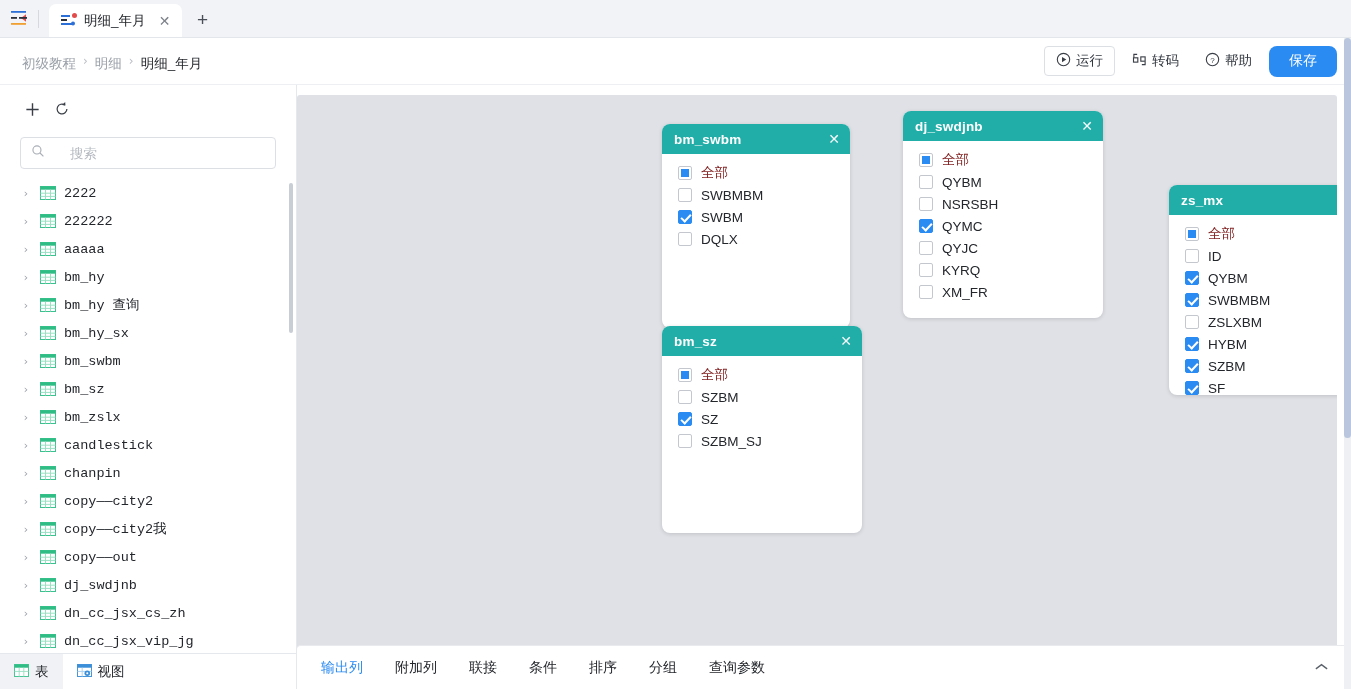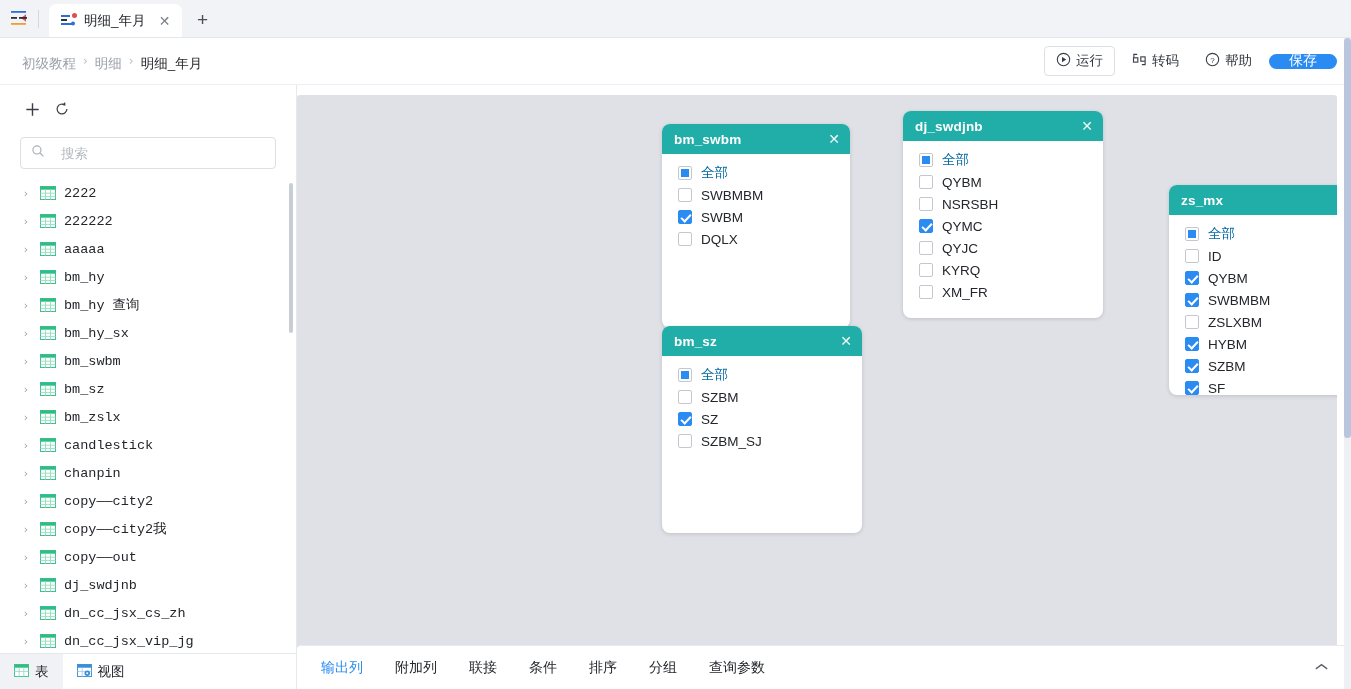--- a/index.html
+++ b/index.html
@@ -62,21 +62,21 @@
     border: 1px solid #dcdfe4; border-radius: 4px;
     background: #fff; display:flex; align-items:center; gap:5px;
     font-size: 13.5px; color: #333840; cursor:pointer;
   }
   .btn-plain {
     height: 30px; padding: 0 9px;
     background: transparent; display:flex; align-items:center; gap:5px;
     font-size: 13.5px; color: #333840; cursor:pointer; border:none;
   }
   .btn-primary {
-    height: 15px; padding: 0 20px; border:none; border-radius: 8px;
+    height: 31px; padding: 0 20px; border:none; border-radius: 8px;
     background: #2a8bf2; color:#fff; font-size: 14px; cursor:pointer;
     display:flex;align-items:center;justify-content:center;
   }
 
   
   .body { display: flex; height: 604px; }
 
   
   .sidebar {
     width: 297px; flex: 0 0 297px;
@@ -91,21 +91,21 @@
   }
   .ds-select .val { flex:1; }
   .chev { color:#b6bac1; font-size:11px; font-family:"DejaVu Sans",sans-serif;}
   .icon-btn {
     width: 24px; height:24px; display:flex; align-items:center; justify-content:center;
     color:#4b5058; cursor:pointer;
   }
   .search-wrap { padding: 6px 20px 10px 20px; }
   .search {
     height: 32px; border:1px solid #dcdfe4; border-radius:4px;
-    display:flex; align-items:center; gap:16px; padding: 0 10px;
+    display:flex; align-items:center; gap:25px; padding: 0 10px;
   }
   .search input {
     border:none; outline:none; font-size: 13.5px; color:#2c3038;
     flex:1; background:transparent; font-family: inherit;
   }
   .search input::placeholder { color:#b5b9c0; }
 
   .tree { flex:1; overflow: hidden; padding-left: 20px; position:relative;}
   .tree-item {
     height: 28px; display:flex; align-items:center; gap: 8px;
@@ -164,21 +164,21 @@
   .cb.checked::after {
     content:""; position:absolute; left:4px; top:1px;
     width:4px; height:8px; border:solid #fff; border-width:0 2px 2px 0;
     transform: rotate(43deg);
   }
   .cb.indet::after {
     content:""; position:absolute; left:2px; top:2px;
     width:8px; height:8px; background:#2a8bf2;
   }
   .fld-name { font-size: 13.5px; color:#23262b; }
-  .fld.all .fld-name { color:#0369a1; }
+  .fld.all .fld-name { color:#7f1d1d; }
 
   
   .bottombar {
     position:absolute; left:297px; right:0; bottom:0;
     height: 44px; background:#fff;
     border-top:1px solid #e8eaee; border-top-left-radius:4px;
     display:flex; align-items:center; padding-left: 24px; justify-content: flex-end;
   }
   .bt {
     font-size: 14px; color:#23262b; margin-right: 32px; cursor:pointer;

